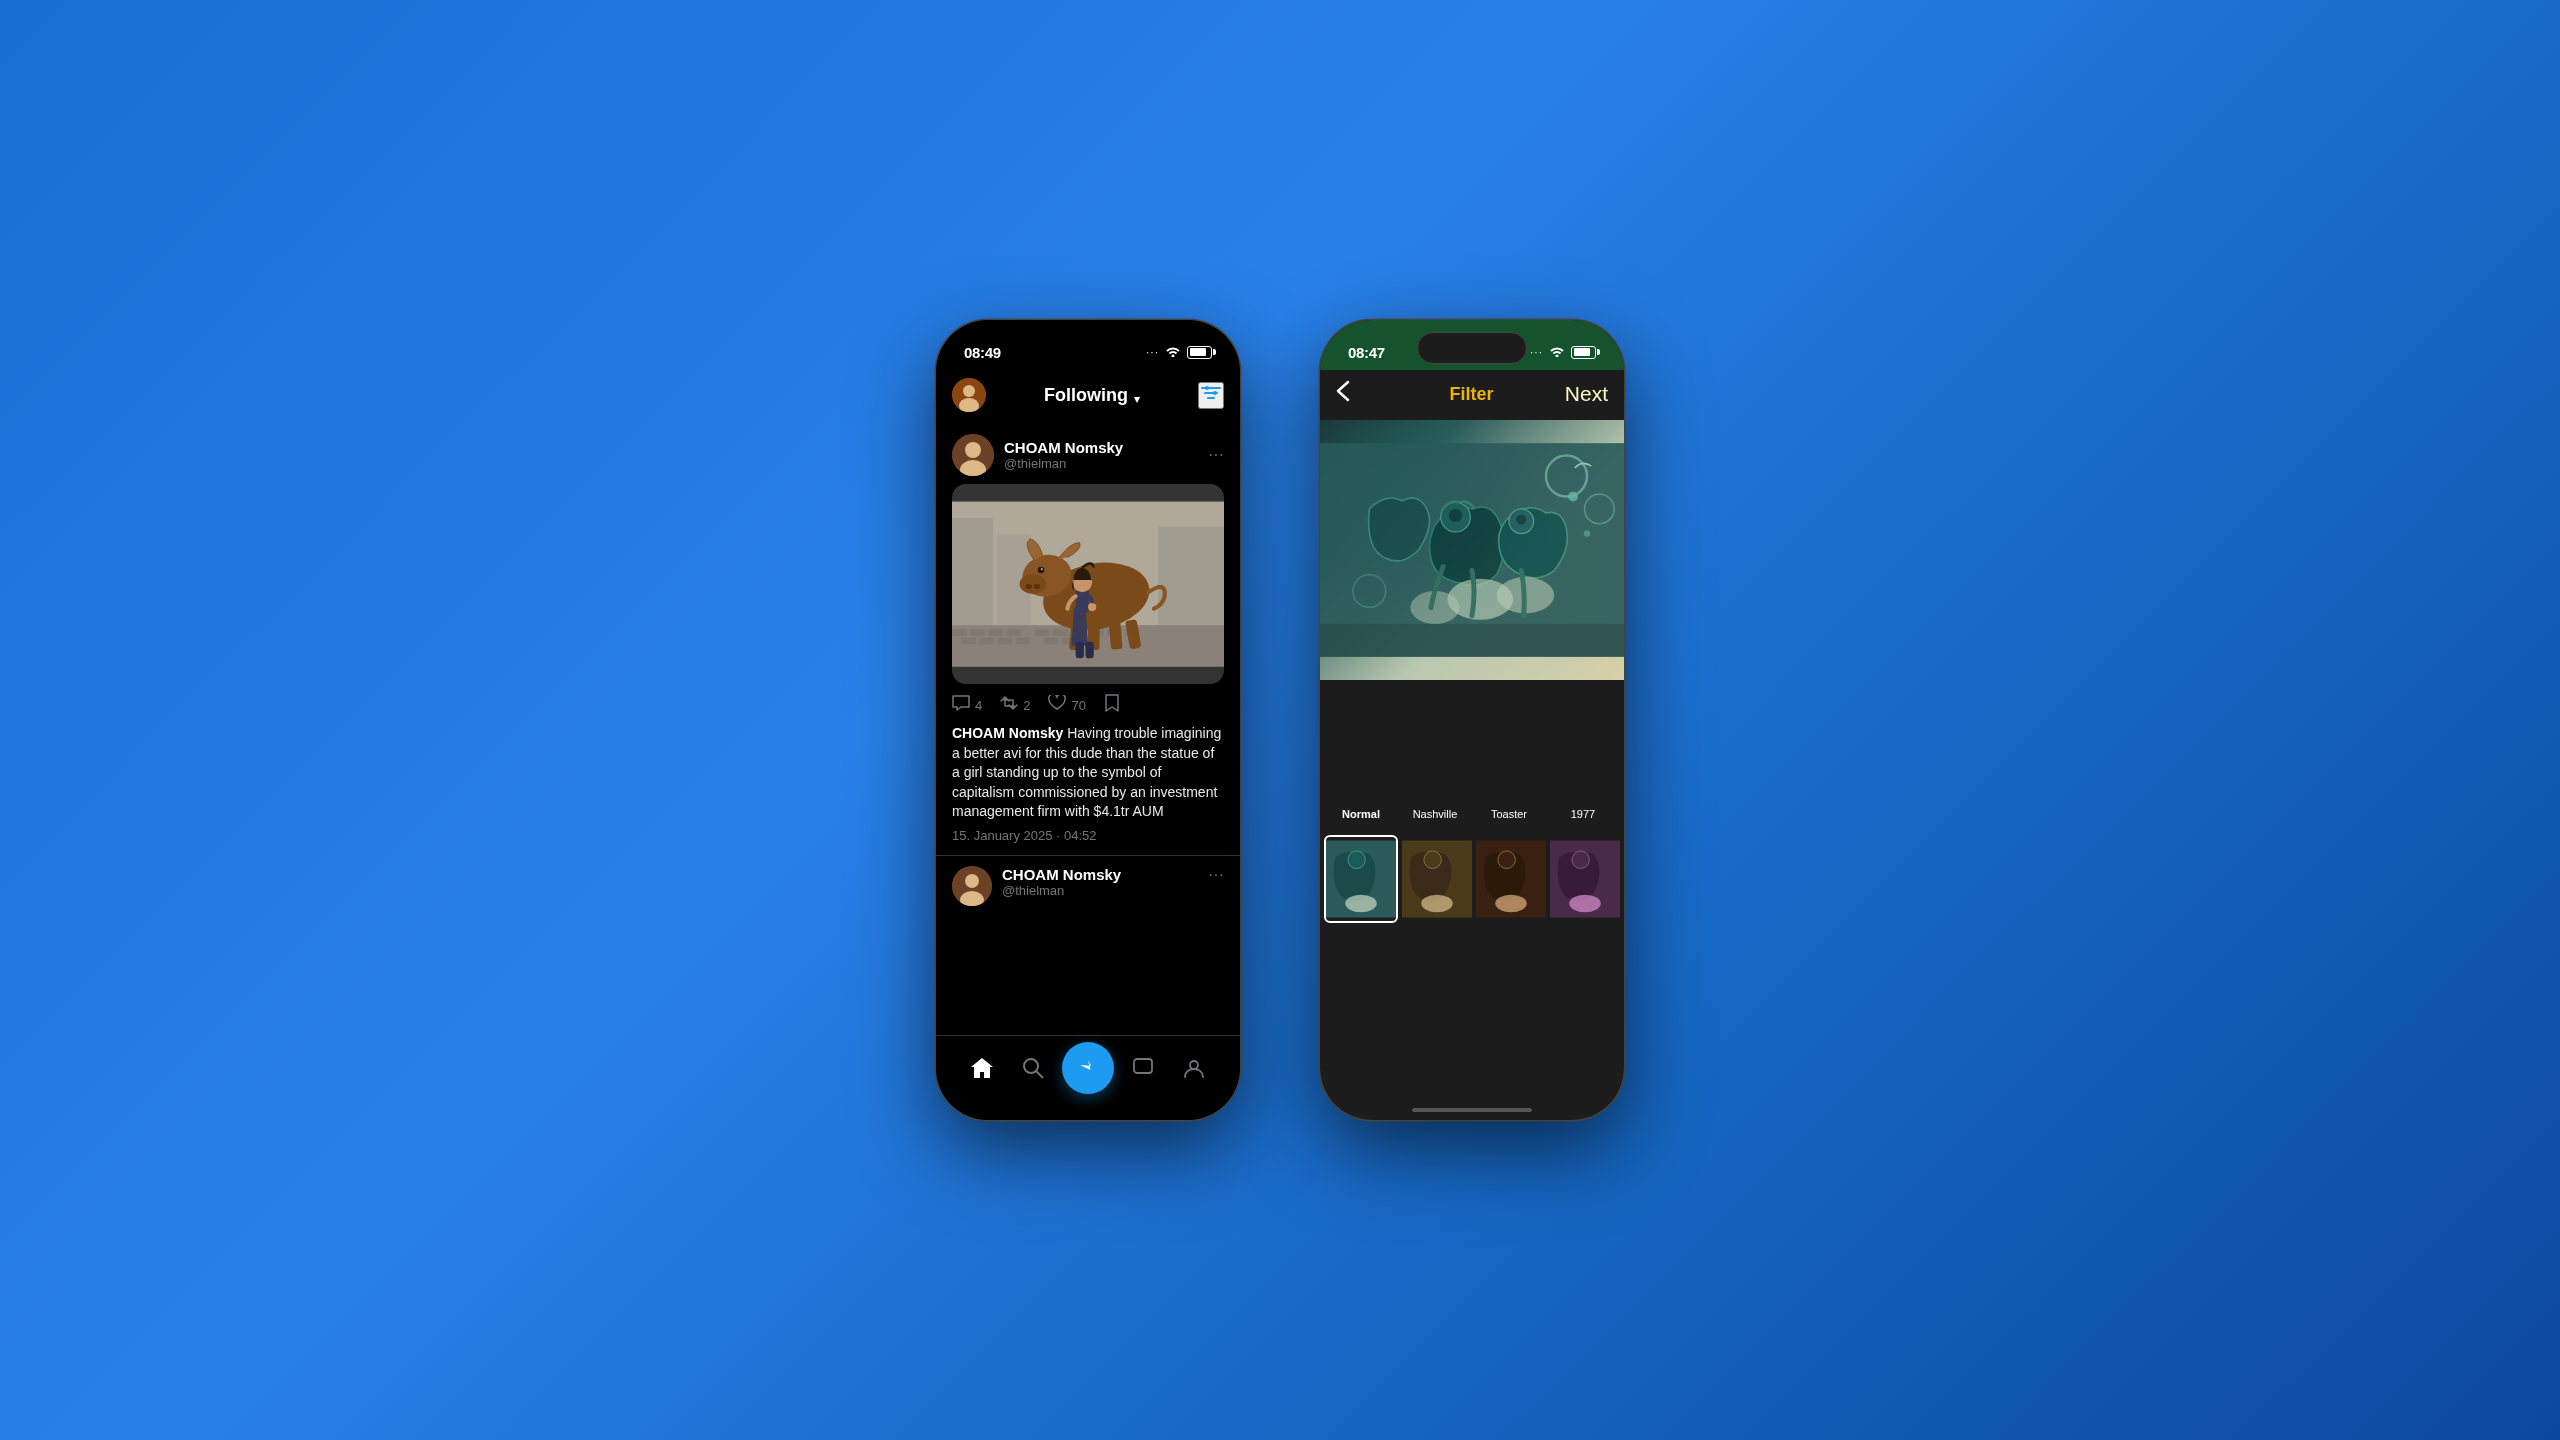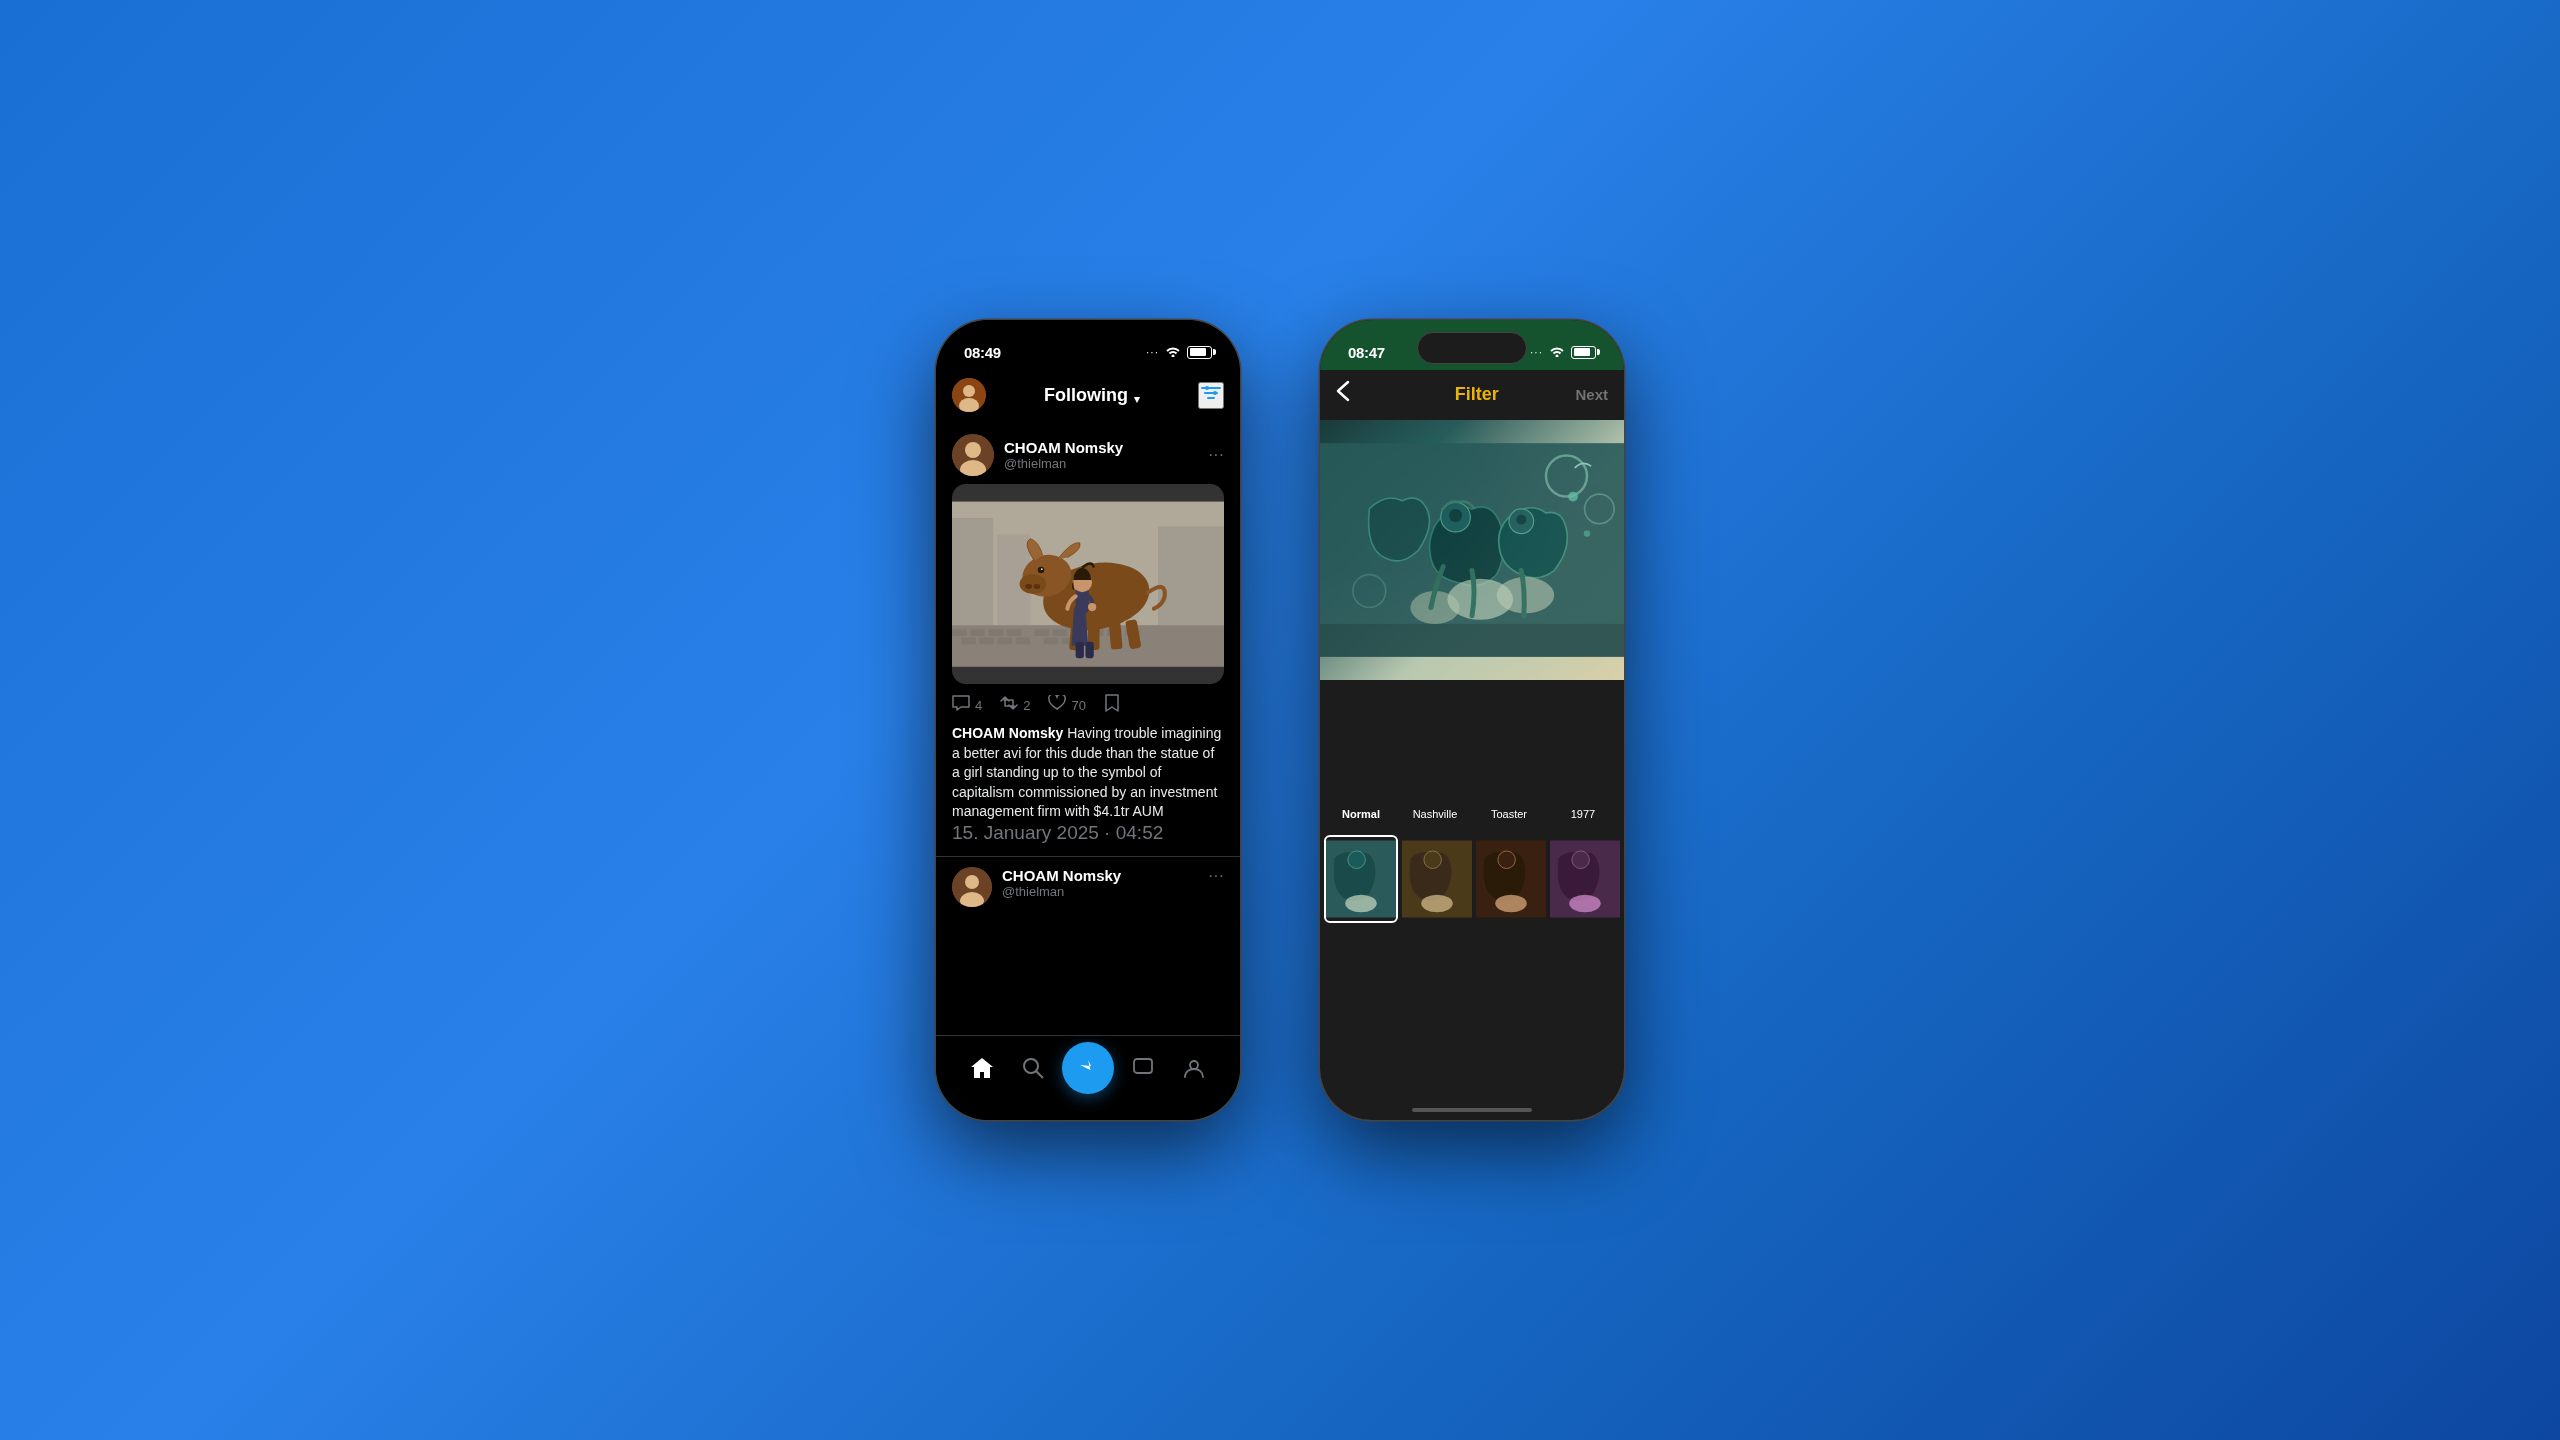--- a/index.html
+++ b/index.html
@@ -256,21 +256,22 @@
       line-height: 1.4;
     }
 
     .tweet-text .author-name {
       color: #fff;
       font-weight: 700;
     }
 
     .tweet-timestamp {
       color: #71767b;
-      font-size: 19px;
+      font-size: 13px;
+      margin-top: 6px;
     }
 
     
     .bottom-nav {
       position: absolute;
       bottom: 0;
       left: 0;
       right: 0;
       background: rgba(0,0,0,0.92);
       backdrop-filter: blur(10px);
@@ -329,23 +330,23 @@
     }
 
     .filter-title {
       color: #eab308;
       font-size: 18px;
       font-weight: 700;
       padding-left: 28px;
     }
 
     .next-btn {
-      color: #737373;
-      font-size: 15px;
-      font-weight: 700;
+      color: #fef9c3;
+      font-size: 21px;
+      font-weight: 400;
       background: none;
       border: none;
       cursor: pointer;
     }
 
     .filter-preview {
       width: 100%;
       height: 260px;
       background: #000;
       display: flex;

